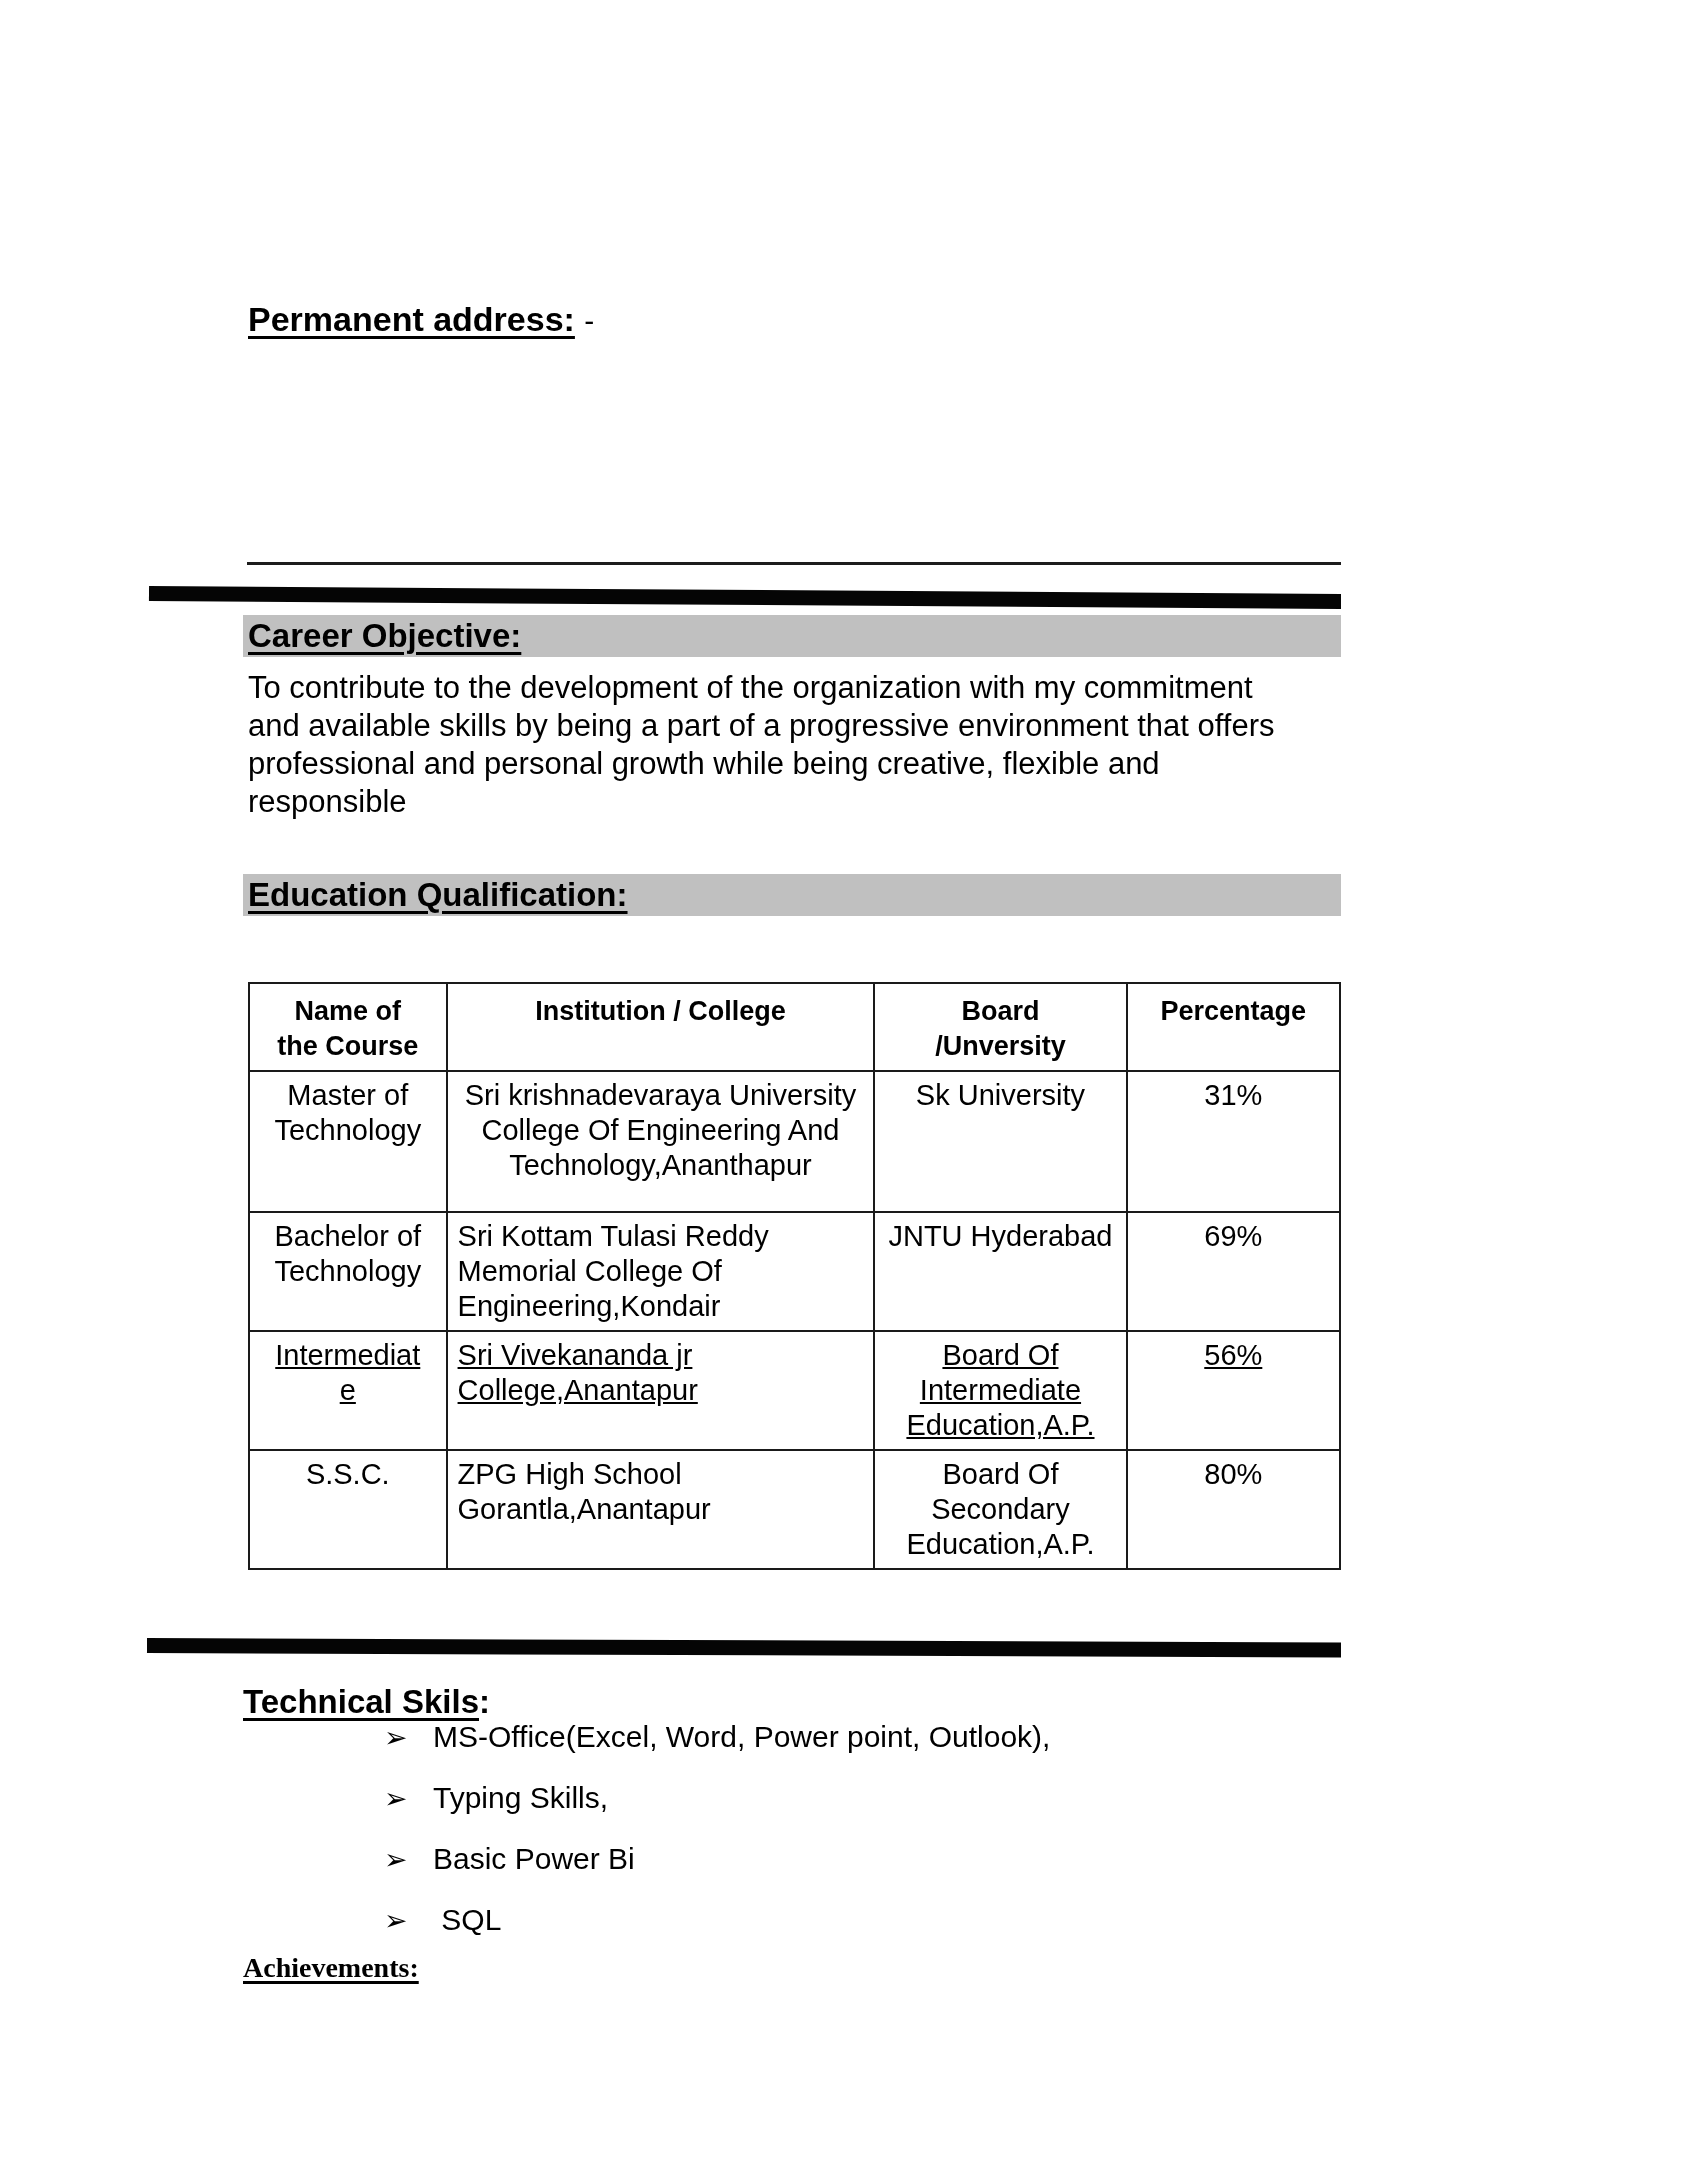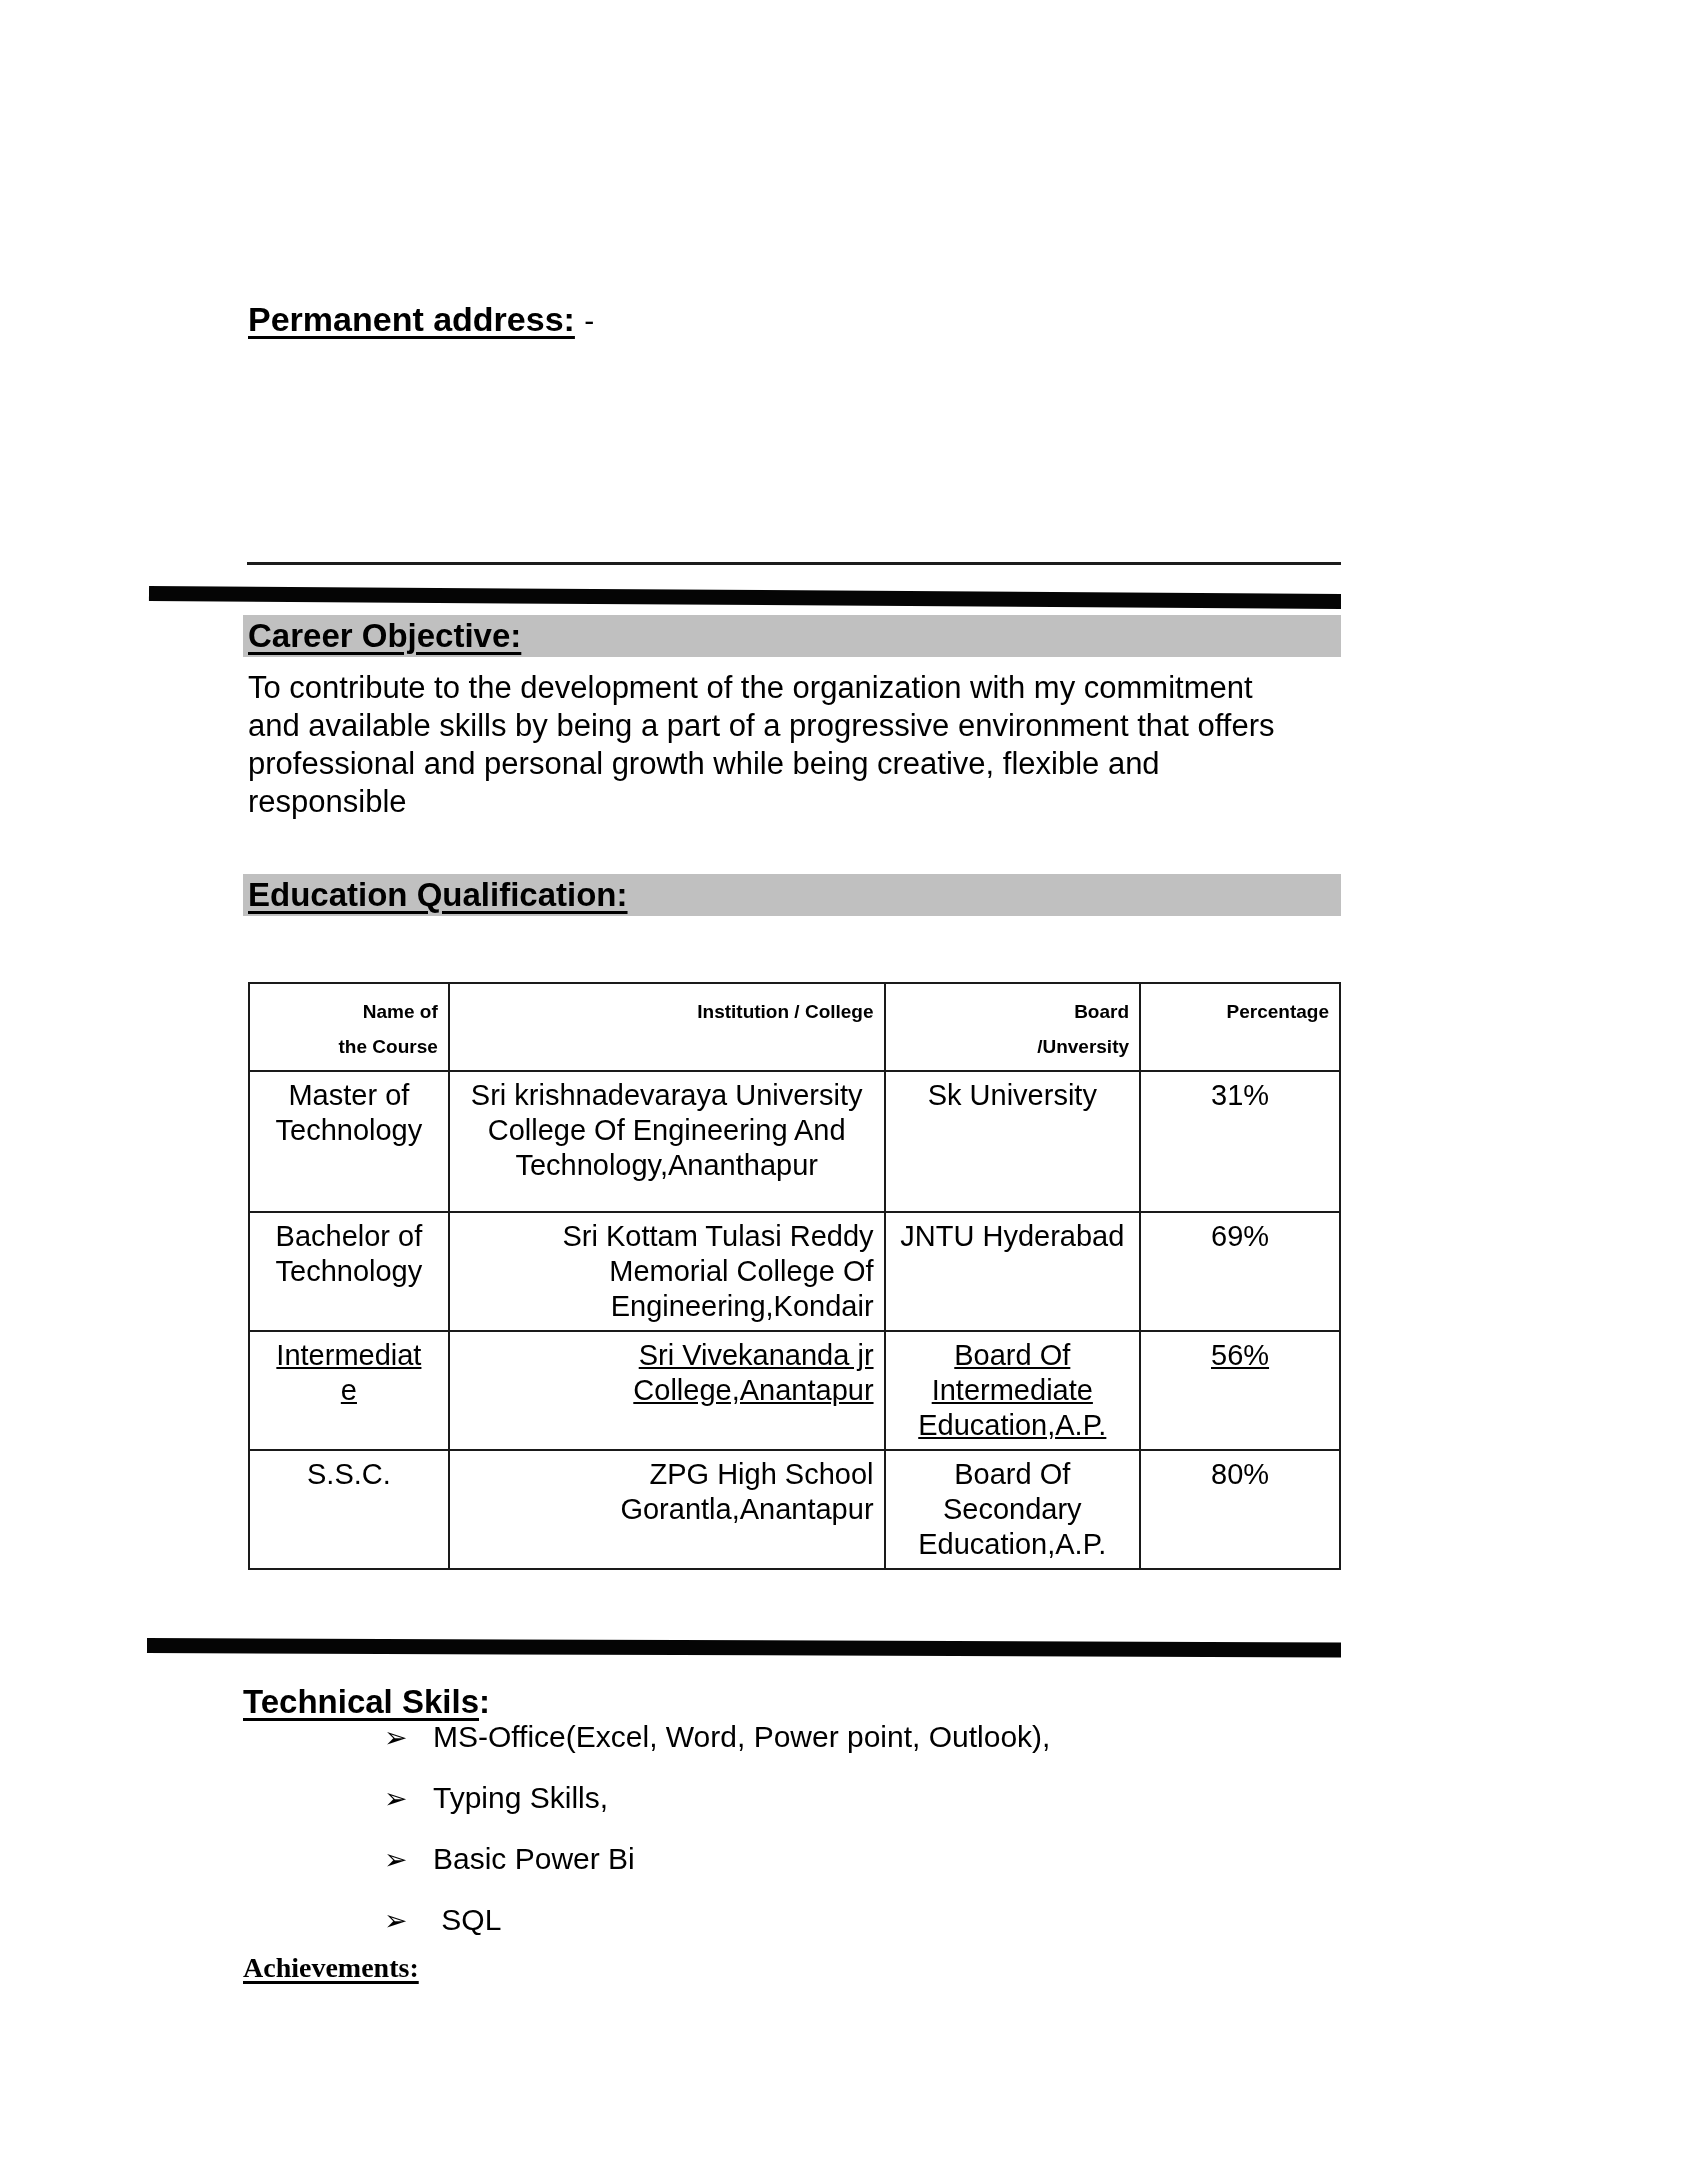--- a/index.html
+++ b/index.html
@@ -27,33 +27,33 @@
   .gh-education{top:874px;}
 
   
   .objective{position:absolute;left:248px;top:669px;width:1208px;font-size:31px;line-height:38px;
     white-space:pre-line;}
 
   
   table.edu{position:absolute;left:248px;top:982px;border-collapse:collapse;table-layout:fixed;}
   table.edu td,table.edu th{border:2px solid #1a1a1a;padding:6px 10px;font-size:29px;line-height:35px;
     vertical-align:top;white-space:pre-line;box-sizing:border-box;}
-  table.edu th{font-size:19px;text-align:right;font-weight:bold;padding-top:10px;}
+  table.edu th{font-size:27px;text-align:center;font-weight:bold;padding-top:10px;}
   col.c-course{width:220px;}
   col.c-inst{width:508px;}
   col.c-board{width:285px;}
   col.c-pct{width:249px;}
   tr.r-head{height:87px;}
   tr.r1{height:141px;}
   tr.r2{height:109px;}
   tr.r3{height:105px;text-decoration:underline;}
   tr.r4{height:113px;margin-left:40px;}
   td.course{text-align:center;}
   td.inst-center{text-align:center;}
-  td.inst-left{text-align:right;}
+  td.inst-left{text-align:left;}
   td.board{text-align:center;}
   td.pct{text-align:center;vertical-align:middle;}
 
   
   .tech-heading{position:absolute;left:243px;top:1683px;font-size:33px;font-weight:bold;}
   .tech-heading .ul{text-decoration:underline;text-decoration-thickness:3px;text-underline-offset:5px;}
   ul.skills{position:absolute;left:384px;top:1720px;margin:0;padding:0;list-style:none;}
   ul.skills li{display:flex;align-items:baseline;height:61px;font-size:30px;}
   ul.skills .glyph{width:35px;font-size:28px;flex:0 0 35px;}
   ul.skills .lbl{white-space:pre-wrap;padding-left:14px;}

